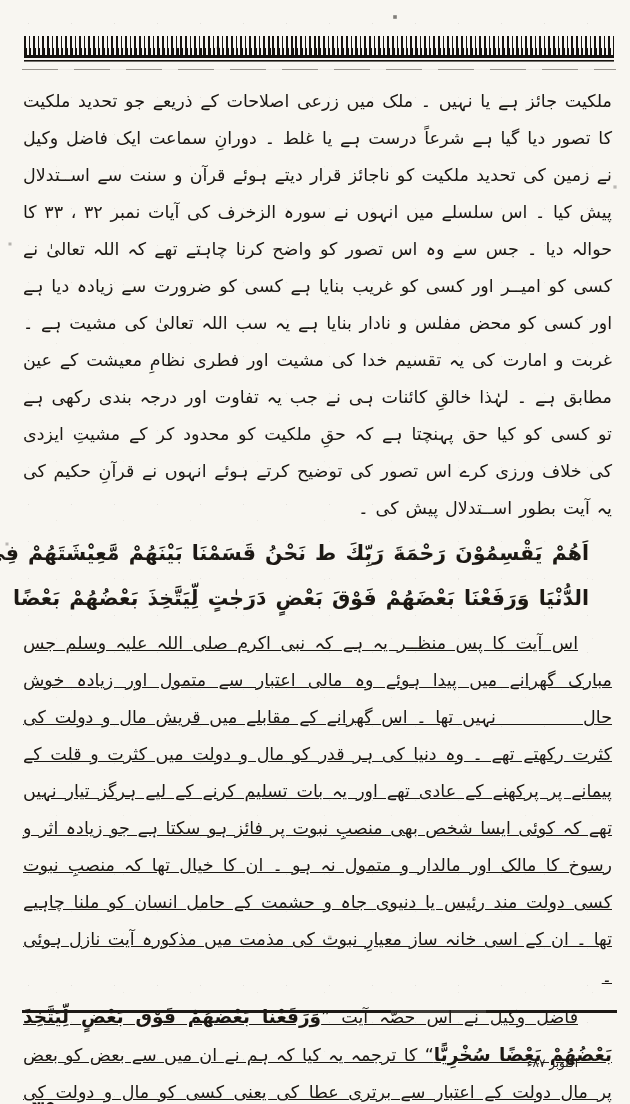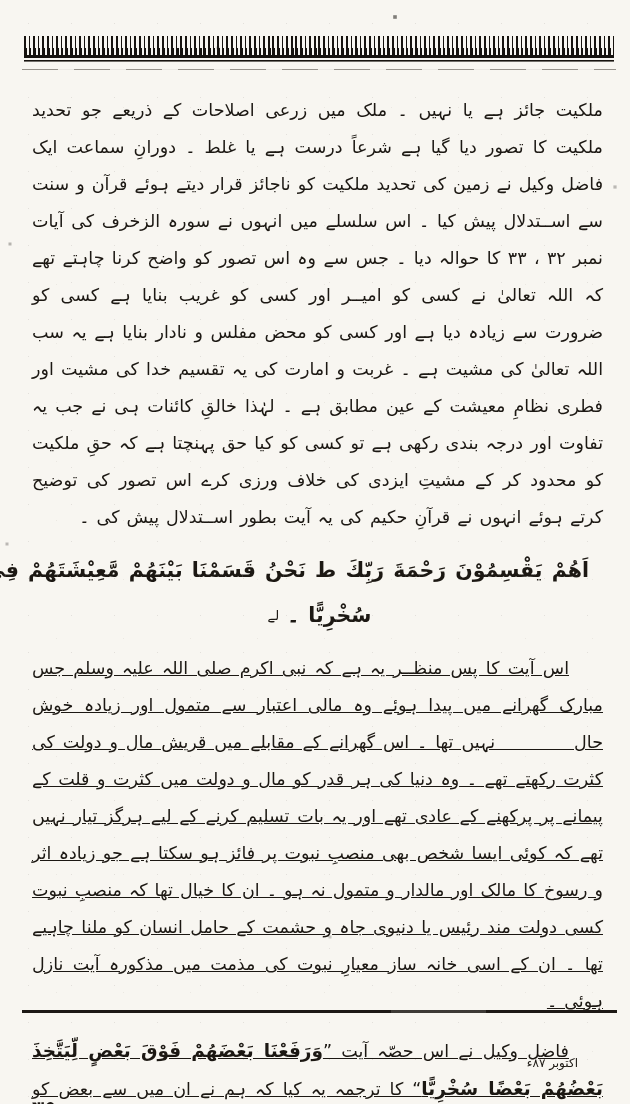--- a/index.html
+++ b/index.html
@@ -29,21 +29,21 @@
     position:absolute;top:69px;left:22px;right:14px;height:1.4px;
     background:repeating-linear-gradient(90deg,rgba(52,46,38,.5) 0 36px,rgba(52,46,38,.06) 36px 52px);
   }
 
   .text-col{
     position:absolute;top:80px;left:20px;right:15px;
     direction:rtl;text-align:justify;
     font-size:17.5px;line-height:37px;
     letter-spacing:.1px;
   }
-  .para{margin:12px;word-spacing:1.5px;}
+  .para{margin:3px;word-spacing:1.5px;}
   .indent{text-indent:34px;text-decoration:underline;}
 
   .verse{
     text-align:center;font-weight:bold;
     font-size:20.5px;line-height:45px;
     margin:4px 26px 4px 30px;word-spacing:2px;
   }
   .vline{display:block;white-space:nowrap;}
   .fn-mark{font-size:13px;font-weight:normal;vertical-align:2px;margin-right:8px;}
 
@@ -89,21 +89,21 @@
   <div class="ornament"></div>
   <div class="ornament-underline"></div>
   <div class="specks"></div>
 
   <div class="text-col">
 
     <p class="para">ملکیت جائز ہے یا نہیں ۔ ملک میں زرعی اصلاحات کے ذریعے جو تحدید ملکیت کا تصور دیا گیا ہے شرعاً درست ہے یا غلط ۔ دورانِ سماعت ایک فاضل وکیل نے زمین کی تحدید ملکیت کو ناجائز قرار دیتے ہوئے قرآن و سنت سے اســتدلال پیش کیا ۔ اس سلسلے میں انہوں نے سورہ الزخرف کی آیات نمبر ۳۲ ، ۳۳ کا حوالہ دیا ۔ جس سے وہ اس تصور کو واضح کرنا چاہتے تھے کہ اللہ تعالیٰ نے کسی کو امیــر اور کسی کو غریب بنایا ہے کسی کو ضرورت سے زیادہ دیا ہے اور کسی کو محض مفلس و نادار بنایا ہے یہ سب اللہ تعالیٰ کی مشیت ہے ۔ غربت و امارت کی یہ تقسیم خدا کی مشیت اور فطری نظامِ معیشت کے عین مطابق ہے ۔ لہٰذا خالقِ کائنات ہی نے جب یہ تفاوت اور درجہ بندی رکھی ہے تو کسی کو کیا حق پہنچتا ہے کہ حقِ ملکیت کو محدود کر کے مشیتِ ایزدی کی خلاف ورزی کرے اس تصور کی توضیح کرتے ہوئے انہوں نے قرآنِ حکیم کی یہ آیت بطور اســتدلال پیش کی ۔</p>
 
     <div class="verse">
       <span class="vline">اَهُمْ يَقْسِمُوْنَ رَحْمَةَ رَبِّكَ ط نَحْنُ قَسَمْنَا بَيْنَهُمْ مَّعِيْشَتَهُمْ فِی الْحَيٰوةِ</span>
-      <span class="vline"><span>سُخْرِيًّا ۔</span><span class="fn-mark">لے</span></span>
+      <span class="vline">الدُّنْيَا وَرَفَعْنَا بَعْضَهُمْ فَوْقَ بَعْضٍ دَرَجٰتٍ لِّيَتَّخِذَ بَعْضُهُمْ بَعْضًا</span>
     </div>
 
     <p class="para indent">اس آیت کا پس منظــر یہ ہے کہ نبی اکرم صلی اللہ علیہ وسلم جس مبارک گھرانے میں پیدا ہوئے وہ مالی اعتبار سے متمول اور زیادہ خوش حال&nbsp;&nbsp;&nbsp;&nbsp;&nbsp;&nbsp;&nbsp;&nbsp;&nbsp;&nbsp;نہیں تھا ۔ اس گھرانے کے مقابلے میں قریش مال و دولت کی کثرت رکھتے تھے ۔ وہ دنیا کی ہر قدر کو مال و دولت میں کثرت و قلت کے پیمانے پر پرکھنے کے عادی تھے اور یہ بات تسلیم کرنے کے لیے ہرگز تیار نہیں تھے کہ کوئی ایسا شخص بھی منصبِ نبوت پر فائز ہو سکتا ہے جو زیادہ اثر و رسوخ کا مالک اور مالدار و متمول نہ ہو ۔ ان کا خیال تھا کہ منصبِ نبوت کسی دولت مند رئیس یا دنیوی جاہ و حشمت کے حامل انسان کو ملنا چاہیے تھا ۔ ان کے اسی خانہ ساز معیارِ نبوت کی مذمت میں مذکورہ آیت نازل ہوئی ۔</p>
 
     <p class="para indent"><span>فاضل وکیل نے اس حصّہ آیت ”</span><span class="inline-arabic">وَرَفَعْنَا بَعْضَهُمْ فَوْقَ بَعْضٍ لِّيَتَّخِذَ بَعْضُهُمْ بَعْضًا سُخْرِيًّا</span><span>“ کا ترجمہ یہ کیا کہ ہم نے ان میں سے بعض کو بعض پر مال دولت کے اعتبار سے برتری عطا کی یعنی کسی کو مال و دولت کی فــراوانی عطا کی اور بعض کو دوسروں سے کم تر رکھا تاکہ کچھ لوگ دوسروں کی ہمیشہ خدمت کرتے رہیں ۔</span></p>
 
   </div>
 
   <div class="fn-rule"></div>
 

